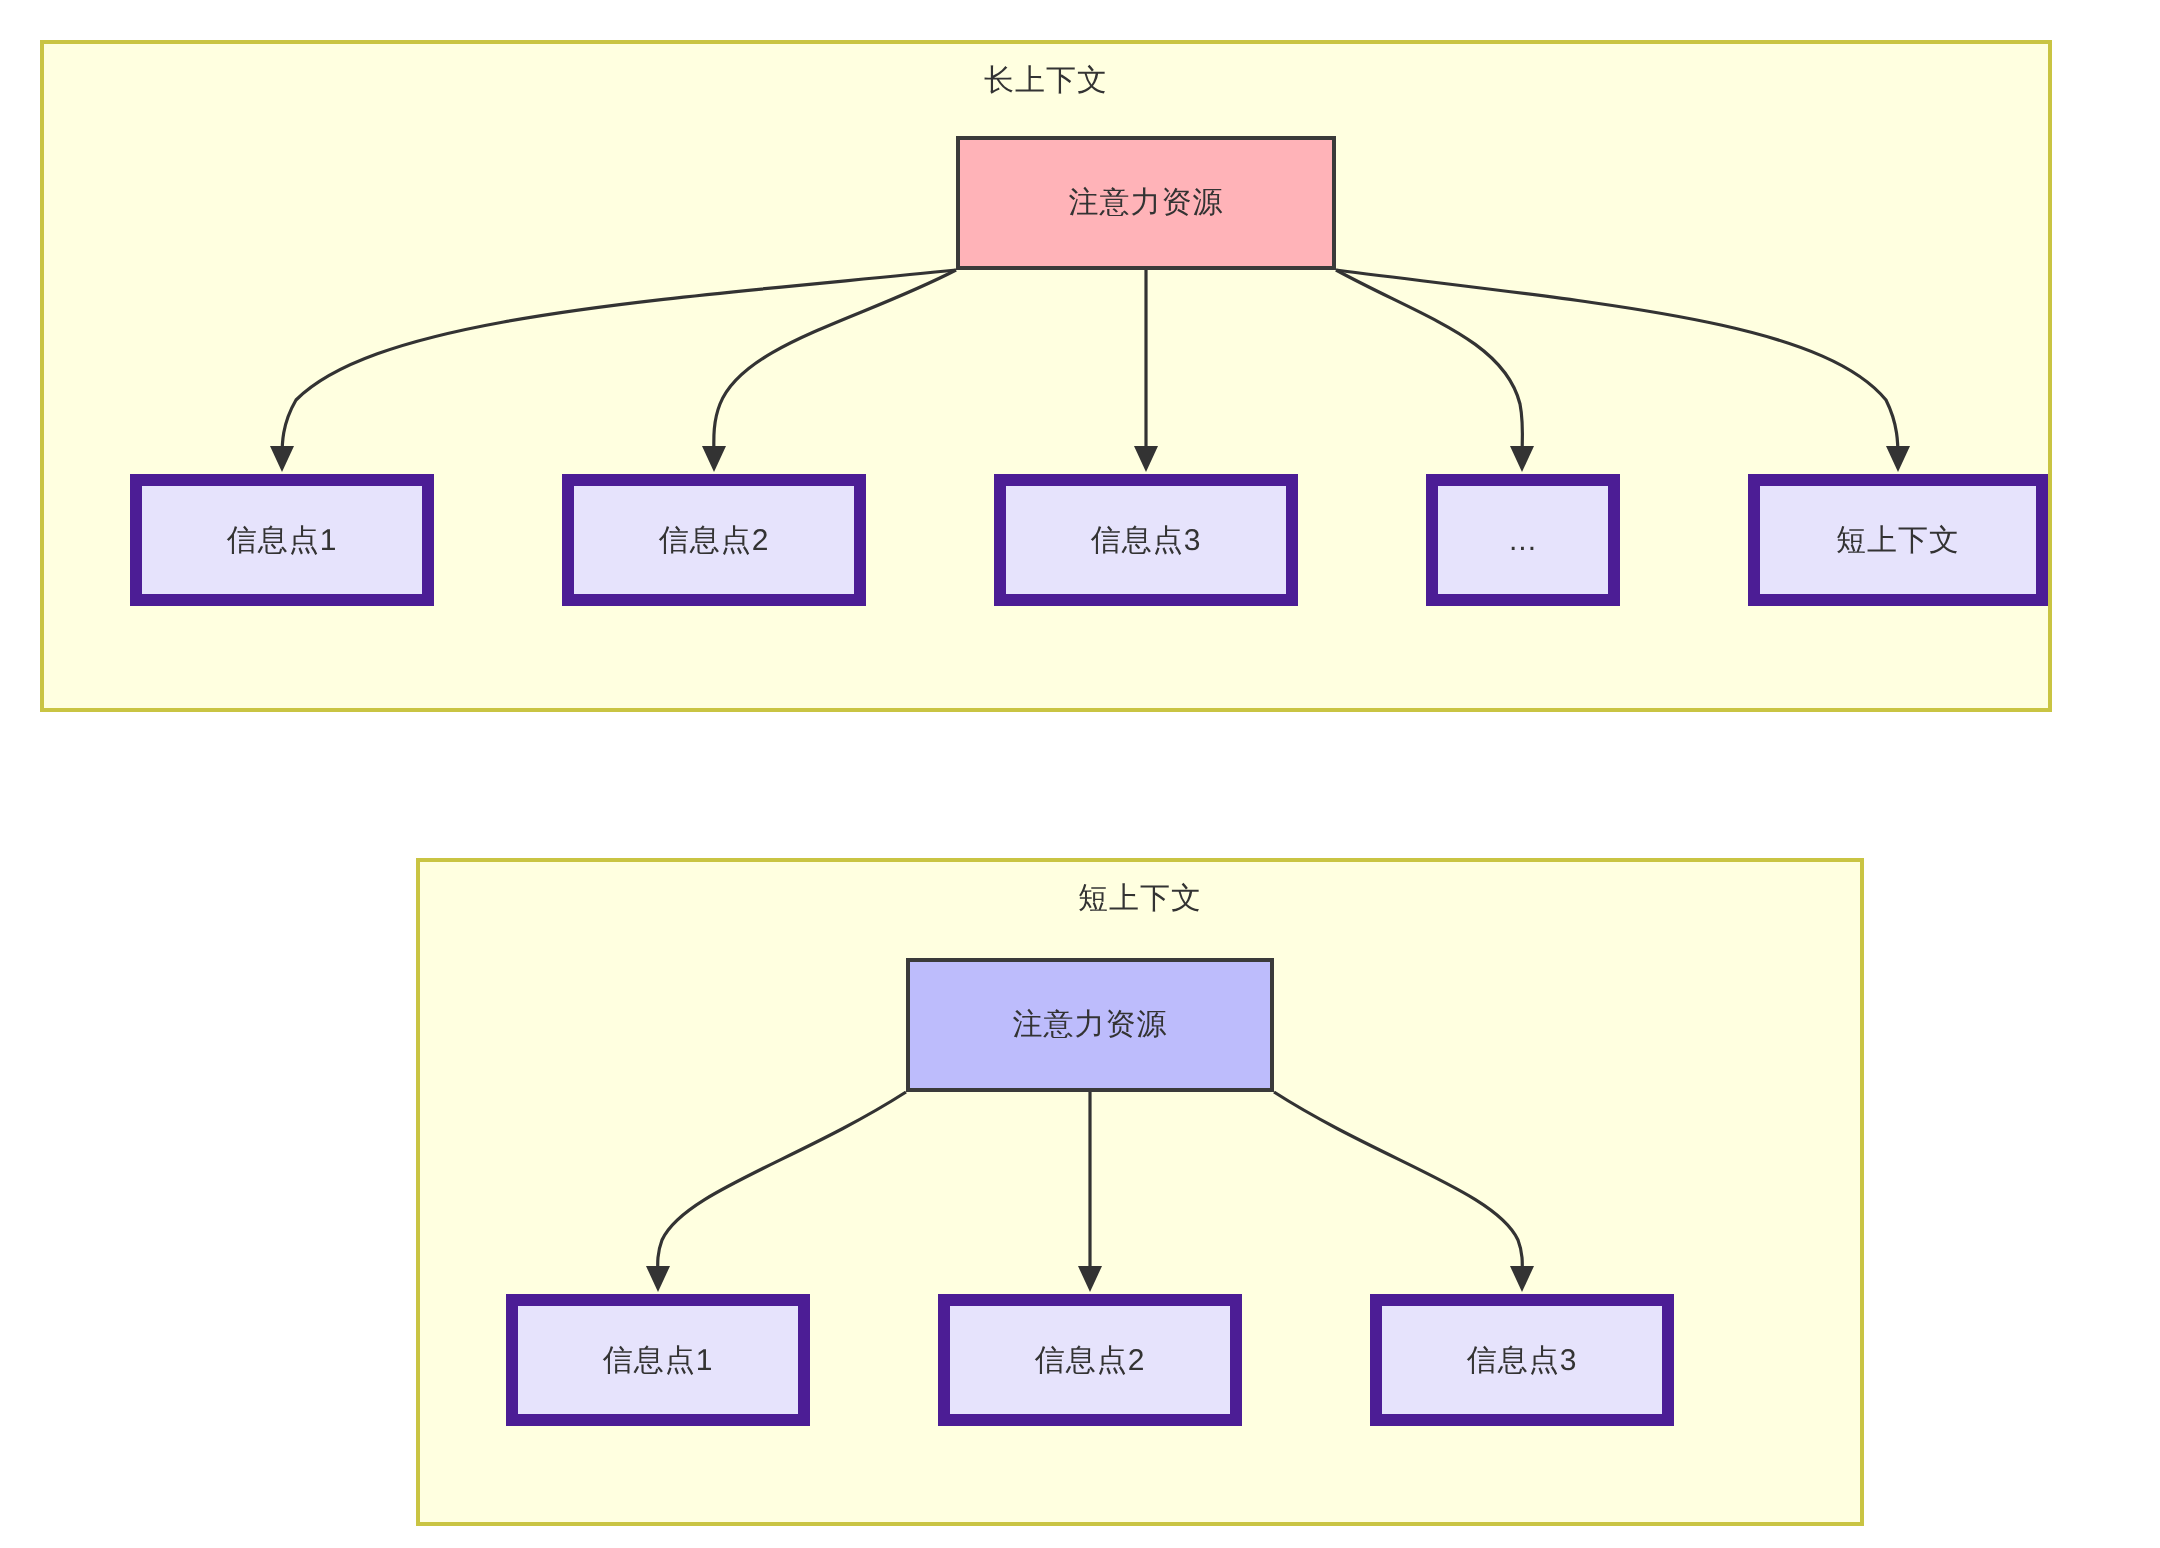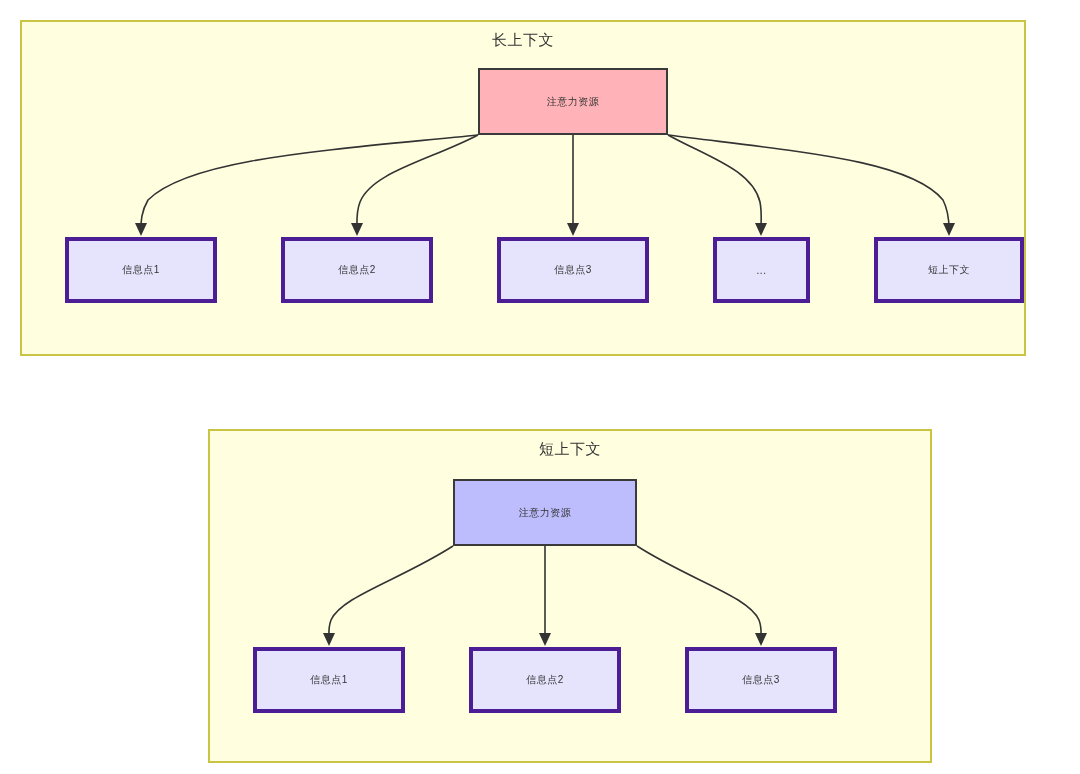--- a/index.html
+++ b/index.html
@@ -63,21 +63,21 @@
     white-space: nowrap;
   }
 
   
   .node {
     position: absolute;
     box-sizing: border-box;
     display: flex;
     align-items: center;
     justify-content: center;
-    font-size: 10px;
+    font-size: 15px;
     color: #333333;
     text-align: center;
     white-space: nowrap;
     letter-spacing: 0.5px;
   }
 
   .node.root-long {
     background: #FFB3B8;
     border: 2px solid #3A3A3A;
     left: 478px;
@@ -90,21 +90,21 @@
     background: #BDBCFC;
     border: 2px solid #3A3A3A;
     left: 453px;
     top: 479px;
     width: 184px;
     height: 67px;
   }
 
   .node.leaf {
     background: #E6E3FC;
-    border: 4px solid #4c1d95;
+    border: 6px solid #4c1d95;
     height: 66px;
   }
 
   
   #leaf-l1 { left: 65px;  top: 237px; width: 152px; }
   #leaf-l2 { left: 281px; top: 237px; width: 152px; }
   #leaf-l3 { left: 497px; top: 237px; width: 152px; }
   #leaf-l4 { left: 713px; top: 237px; width: 97px;  }
   #leaf-l5 { left: 874px; top: 237px; width: 150px; }
 

